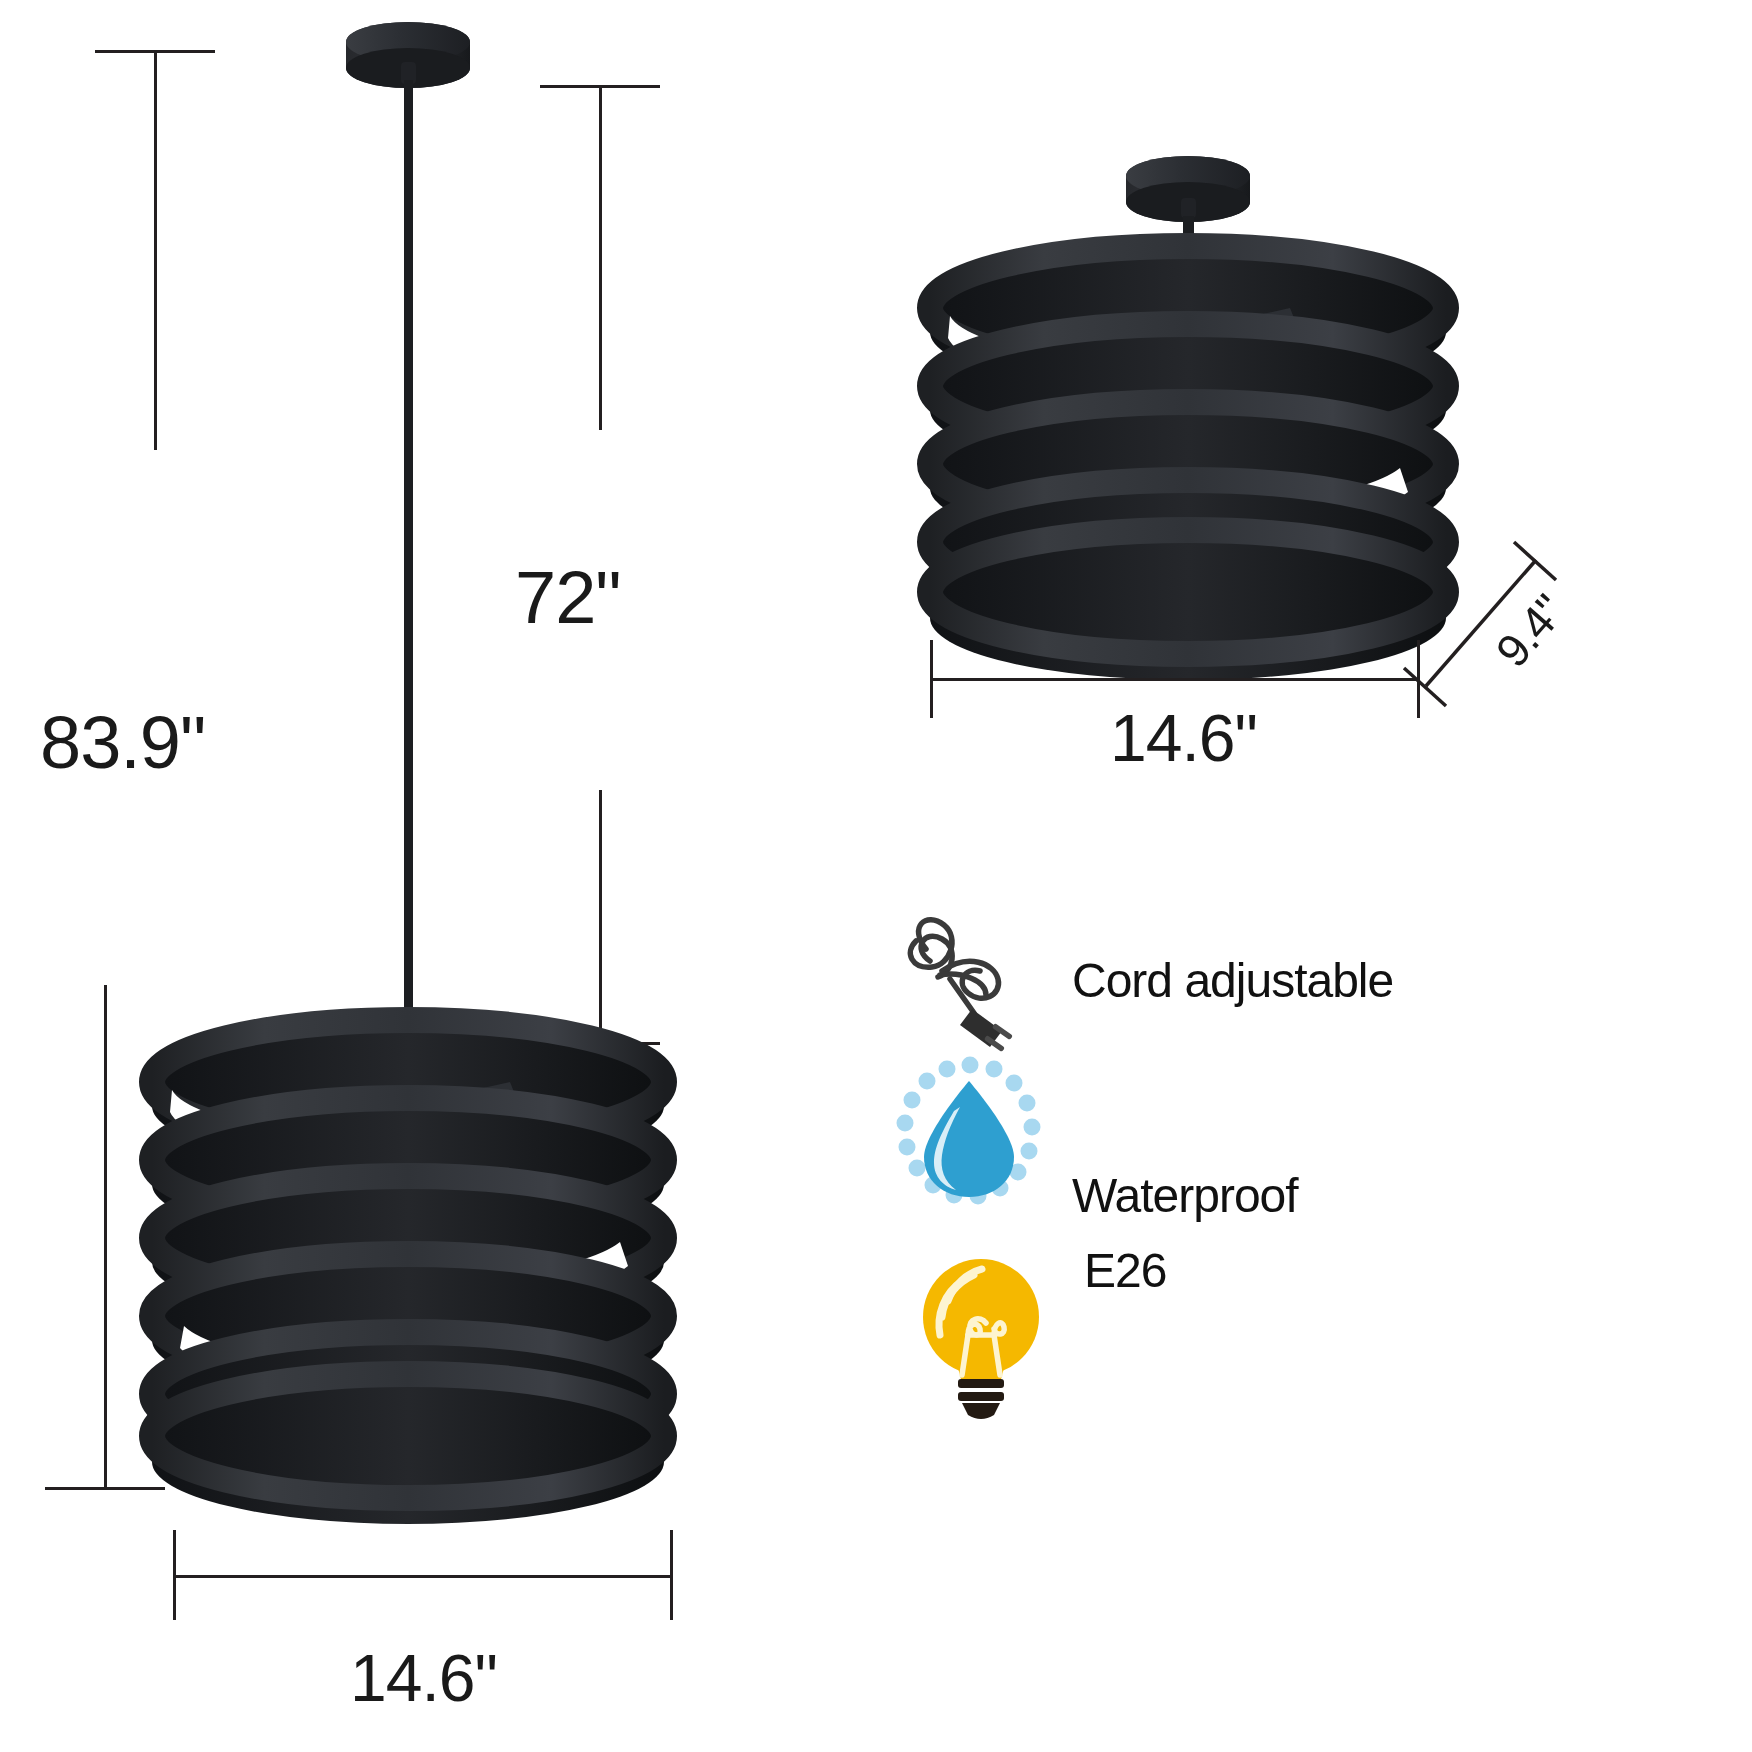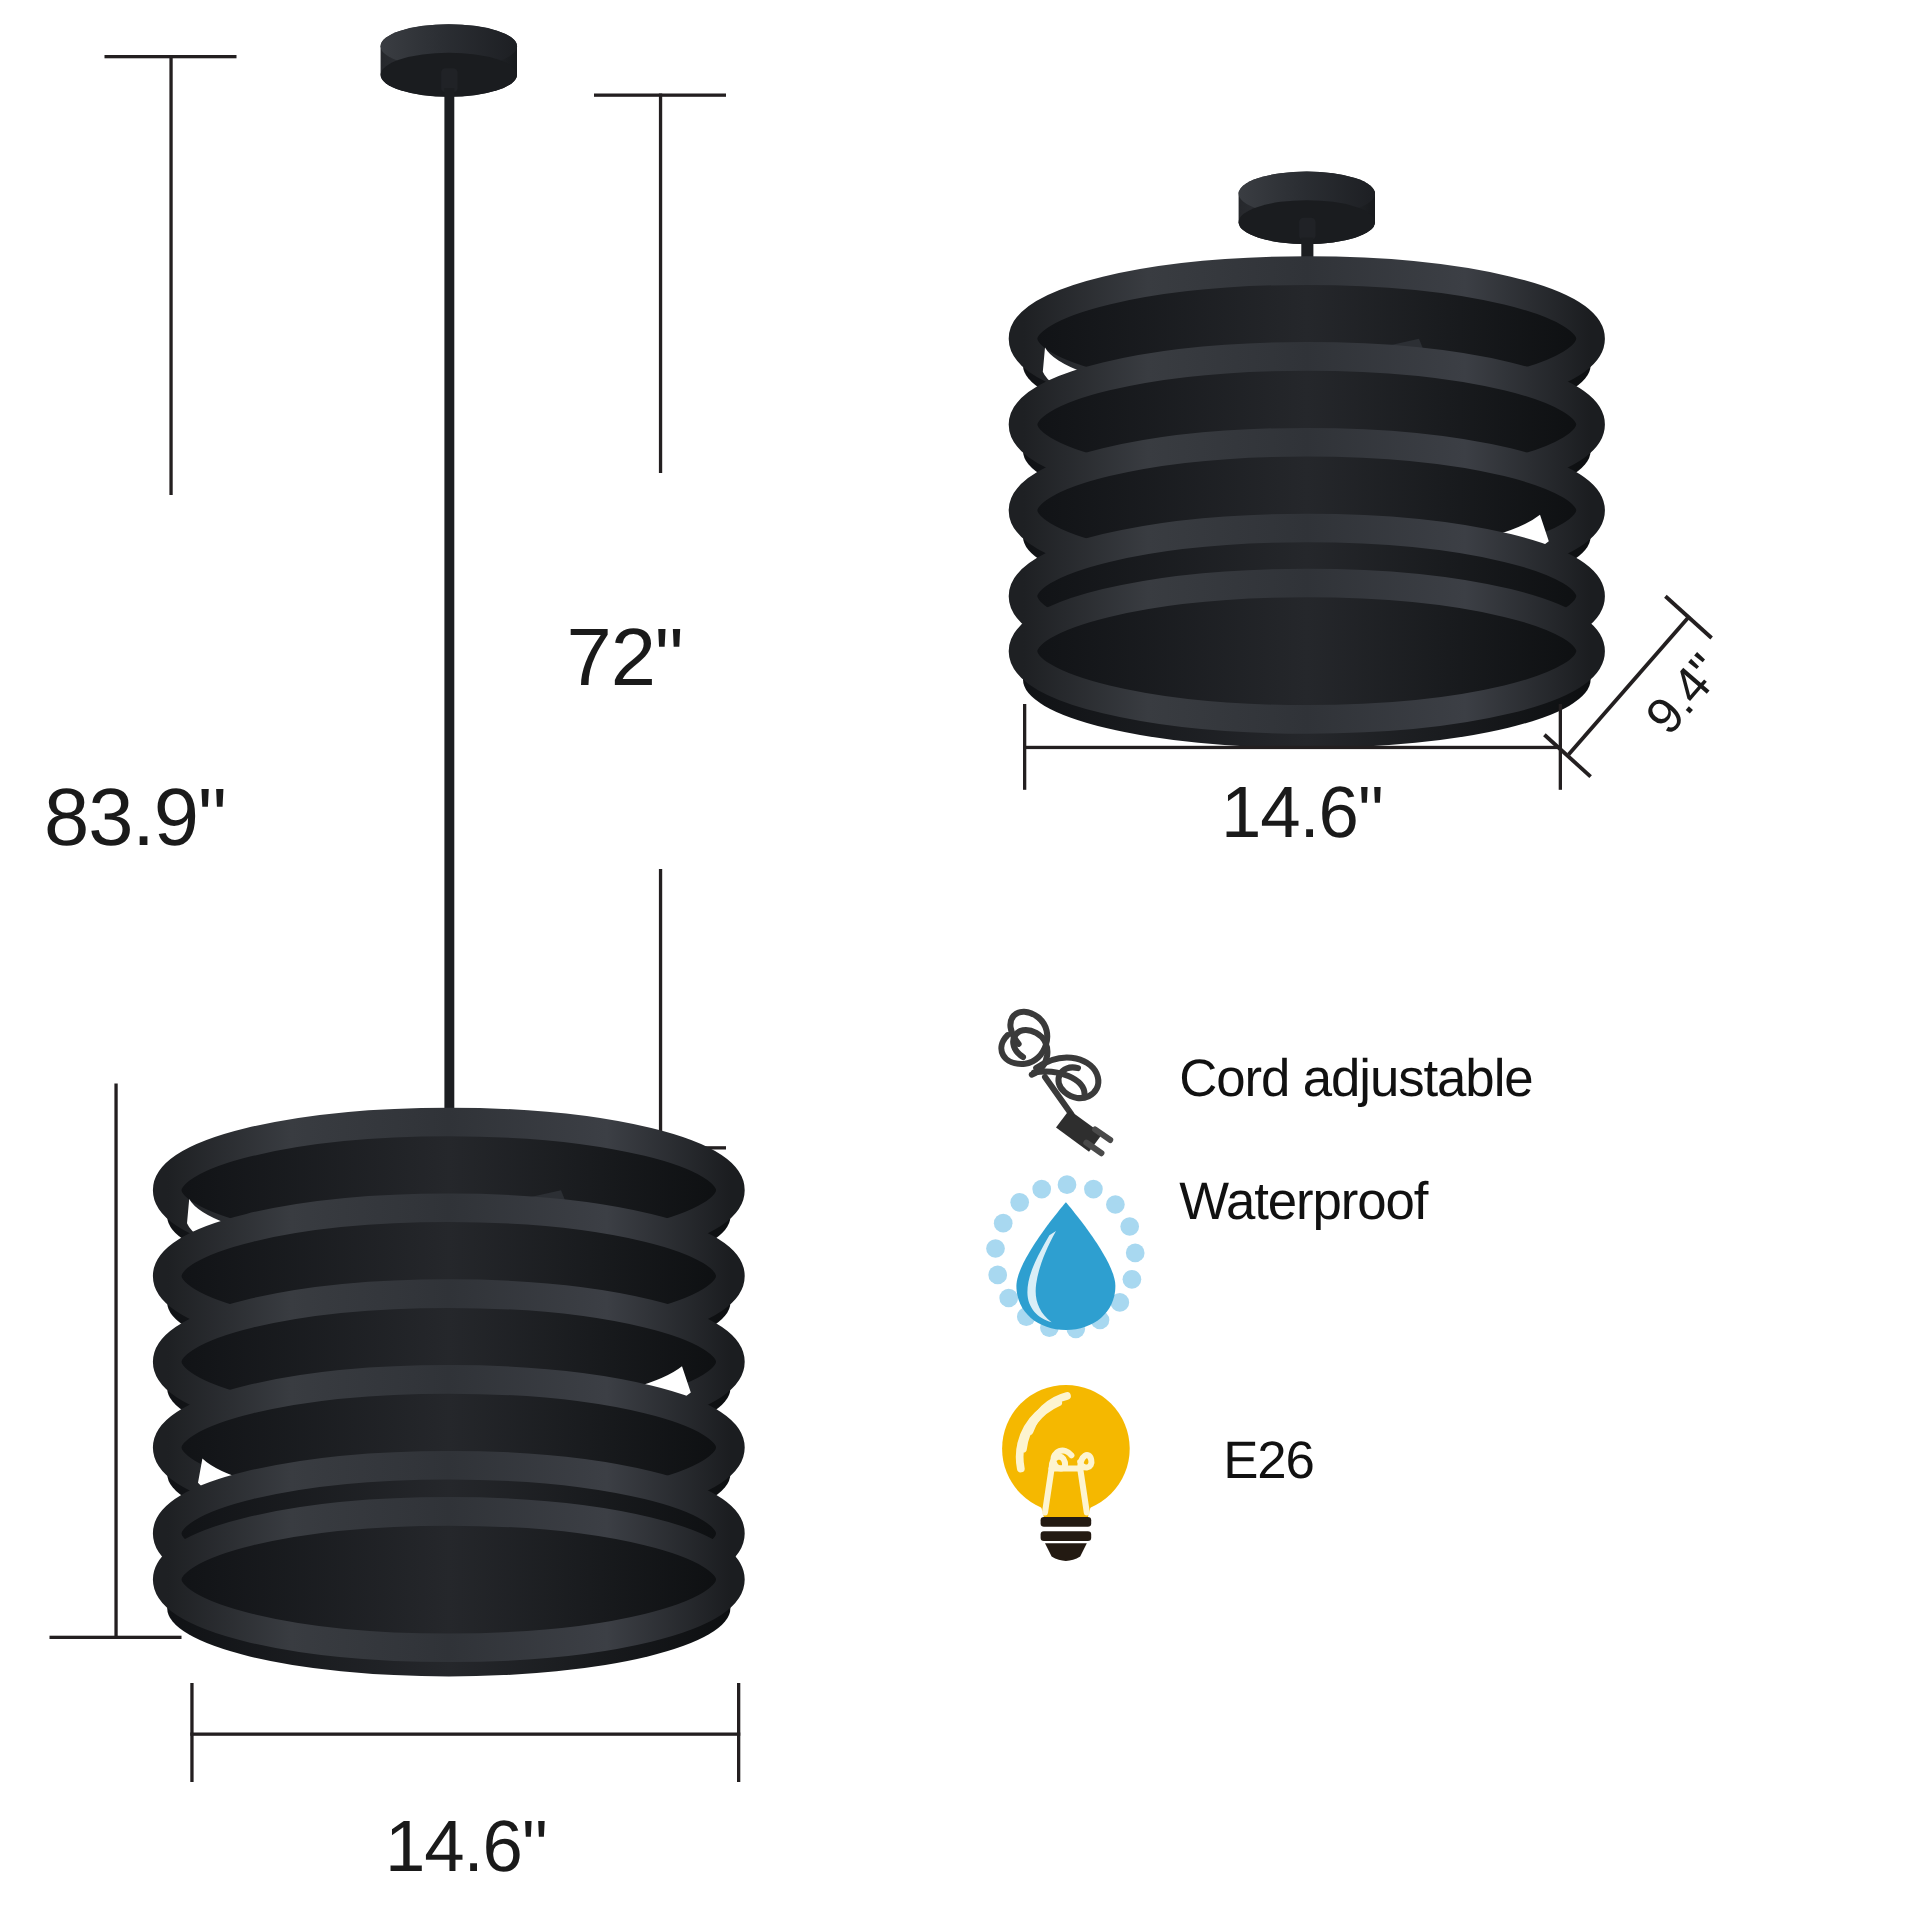--- a/index.html
+++ b/index.html
@@ -298,21 +298,21 @@
           <g>
             <path d="M82 104 L112 126 L100 142 L70 120 Z" fill="#2e2e2e"></path>
             <rect x="105" y="118" width="22" height="5.5" rx="2.5" fill="#4a4a4a" transform="rotate(35 105 118)"></rect>
             <rect x="97" y="130" width="22" height="5.5" rx="2.5" fill="#4a4a4a" transform="rotate(35 97 130)"></rect>
           </g>
         </svg>
       </div>
       <div class="feat-label" style="margin-left:22px;">Cord adjustable</div>
     </div>
 
-    <div class="abs" style="left:0px;top:160px;display:flex;align-items:flex-start;">
+    <div class="abs" style="left:0px;top:148px;display:flex;align-items:flex-end;">
       <div style="width:160px;height:170px;">
         <svg width="160" height="170" viewBox="0 0 160 170">
           <g fill="#a8d8f0">
             <circle cx="80" cy="12" r="8.5"></circle>
             <circle cx="104" cy="16" r="8.5"></circle>
             <circle cx="124" cy="30" r="8.5"></circle>
             <circle cx="137" cy="50" r="8.5"></circle>
             <circle cx="142" cy="74" r="8.5"></circle>
             <circle cx="139" cy="98" r="8.5"></circle>
             <circle cx="128" cy="119" r="8.5"></circle>
@@ -327,21 +327,21 @@
             <circle cx="37" cy="28" r="8.5"></circle>
             <circle cx="57" cy="16" r="8.5"></circle>
           </g>
           <path d="M79 28 C79 28 34 80 34 104 C34 128 54 144 79 144 C104 144 124 128 124 104 C124 80 79 28 79 28 Z" fill="#2e9fd0"></path>
           <path d="M64 58 C50 82 44 96 44 110 C44 124 54 134 66 137 C54 128 50 116 52 102 C54 88 60 72 70 54 Z" fill="#ffffff" opacity="0.82"></path>
         </svg>
       </div>
       <div class="feat-label" style="margin-left:22px;">Waterproof</div>
     </div>
 
-    <div class="abs" style="left:0px;top:338px;display:flex;align-items:center;gap:40px;">
+    <div class="abs" style="left:12px;top:338px;display:flex;align-items:flex-start;">
       <div style="width:160px;height:170px;">
         <svg width="160" height="170" viewBox="0 0 160 170">
           <circle cx="79" cy="74" r="58" fill="#f5b800"></circle>
           <path d="M52 110 L60 140 L98 140 L106 110 Z" fill="#f5b800"></path>
           <g fill="none" stroke="#fdf4d0" stroke-width="7" stroke-linecap="round">
             <path d="M46 58 C52 42 64 30 80 26"></path>
             <path d="M40 74 C42 56 54 40 72 32"></path>
             <path d="M38 92 C34 72 42 50 60 38"></path>
           </g>
           <g fill="none" stroke="#fdf4d0" stroke-width="5.5" stroke-linecap="round" stroke-linejoin="round">

